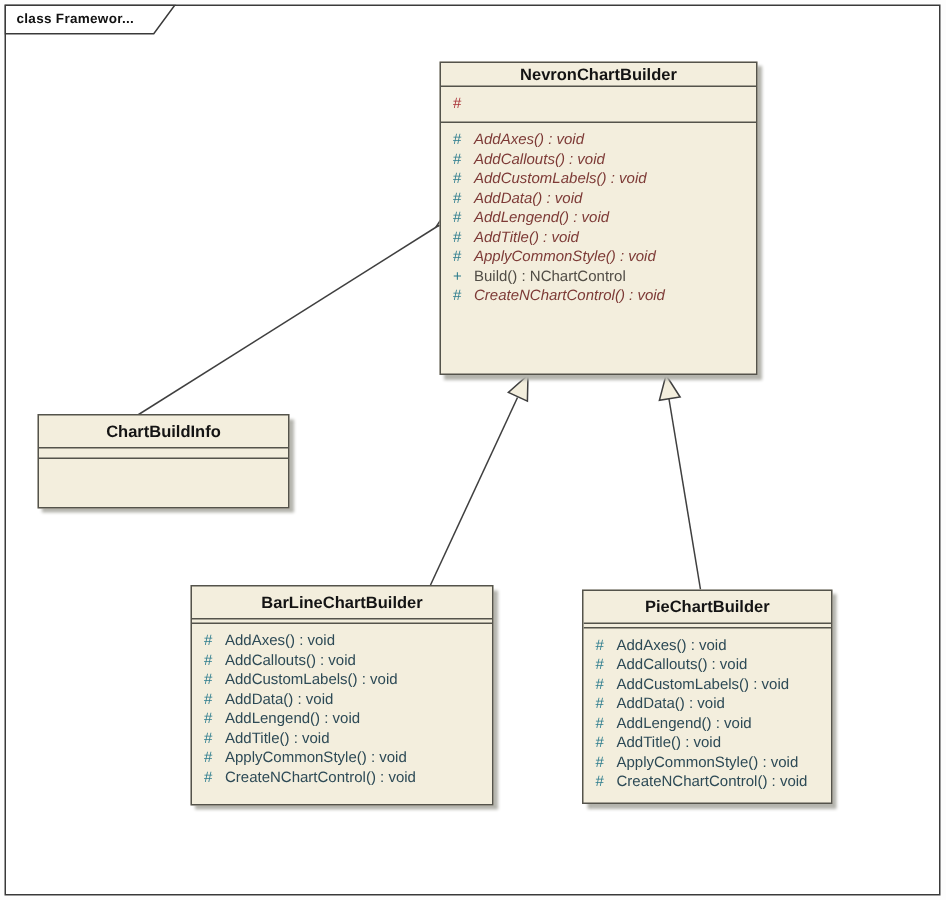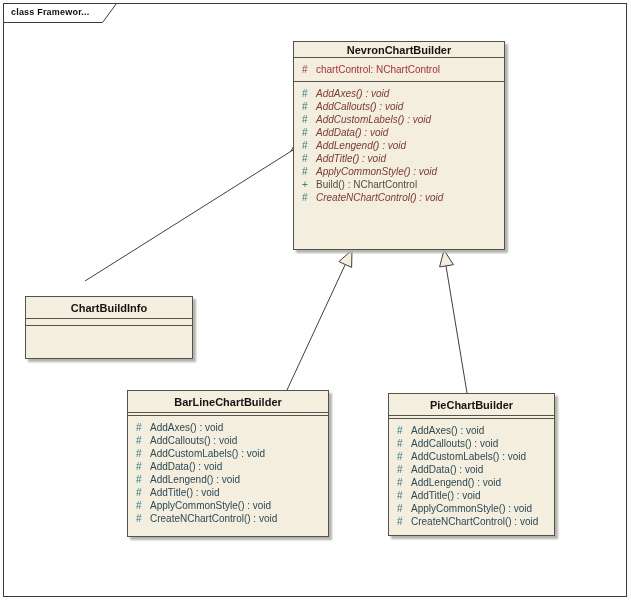--- a/index.html
+++ b/index.html
@@ -65,21 +65,20 @@
       <line x1="467" y1="393" x2="446" y2="266" stroke="#3f3f3f" stroke-width="1"></line>
       <polygon points="444,250 453.4,264.7 439.6,266.9" fill="#f3eedd" stroke="#3f3f3f" stroke-width="1"></polygon>
     </g>
   </svg>
 
   <div class="uml-class nevron pad-sm" style="left:293px;top:41px;width:212px;height:209px;">
     <div class="uml-title">NevronChartBuilder</div>
     <div class="uml-attrs">
       <div class="member attr-row">
         <span class="vis">#</span>
-        <span class="txt">chartControl: NChartControl</span>
       </div>
     </div>
     <div class="uml-ops">
       <div class="member op-abstract">
         <span class="vis">#</span>
         <span class="txt">AddAxes() : void</span>
       </div>
       <div class="member op-abstract">
         <span class="vis">#</span>
         <span class="txt">AddCallouts() : void</span>
@@ -108,21 +107,21 @@
         <span class="vis">+</span>
         <span class="txt">Build() : NChartControl</span>
       </div>
       <div class="member op-abstract">
         <span class="vis">#</span>
         <span class="txt">CreateNChartControl() : void</span>
       </div>
     </div>
   </div>
 
-  <div class="uml-class cbi pad-lg" style="left:25px;top:296px;width:168px;height:63px;">
+  <div class="uml-class cbi pad-lg" style="left:25px;top:276px;width:168px;height:63px;">
     <div class="uml-title">ChartBuildInfo</div>
     <div class="uml-attrs"></div>
     <div class="uml-ops"></div>
   </div>
 
   <div class="uml-class barline pad-lg" style="left:127px;top:390px;width:202px;height:147px;">
     <div class="uml-title">BarLineChartBuilder</div>
     <div class="uml-attrs"></div>
     <div class="uml-ops">
       <div class="member">

